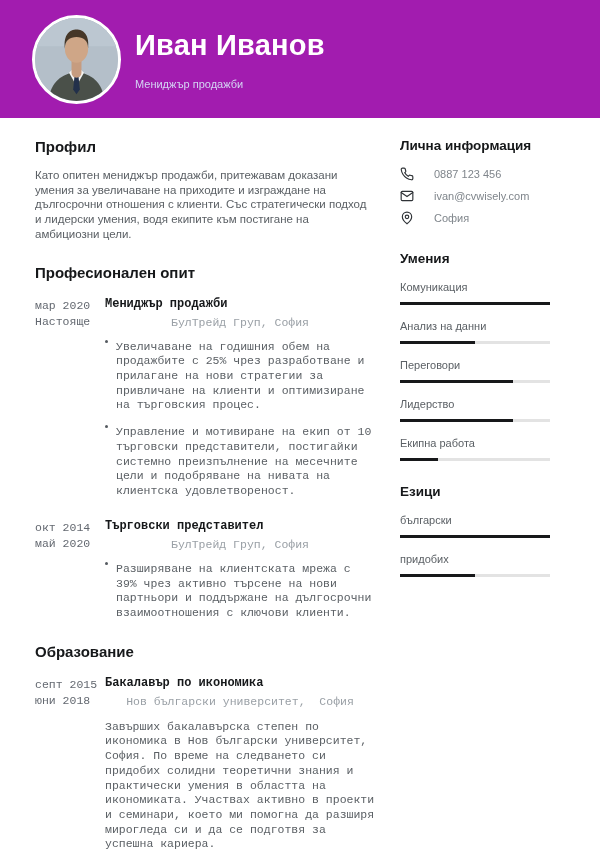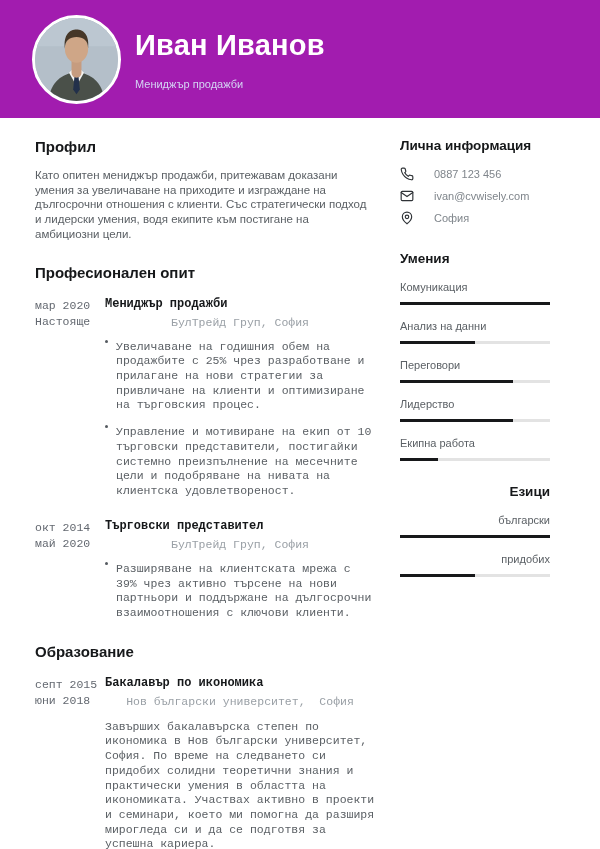--- a/index.html
+++ b/index.html
@@ -43,21 +43,21 @@
   .side-heading { font-size:13.5px; font-weight:bold; color:#16181a; }
   .contact-list { margin-top:14px; }
   .contact-row { display:flex; align-items:center; gap:20px; margin-bottom:8px; }
   .contact-row svg { width:14px; height:14px; flex-shrink:0; }
   .contact-value { font-size:11px; color:#7f858b; }
   .skills-section { margin-top:26px; }
   .skill { margin-top:15px; }
   .skill-label { font-size:11px; color:#5b6065; margin-bottom:9px; }
   .bar { height:3px; background:#e3e3e3; width:100%; position:relative; }
   .fill { height:3px; background:#17181a; width:0; }
-  .lang-section { margin-top:23px;text-align:right; }
+  .lang-section { margin-top:23px; }
 </style>
 </head>
 <body>
 
 <div class="page">
 
   <header class="header">
     <div class="avatar">
       <svg viewBox="0 0 100 100">
         <rect width="100" height="100" fill="#b4bfc9"></rect>

